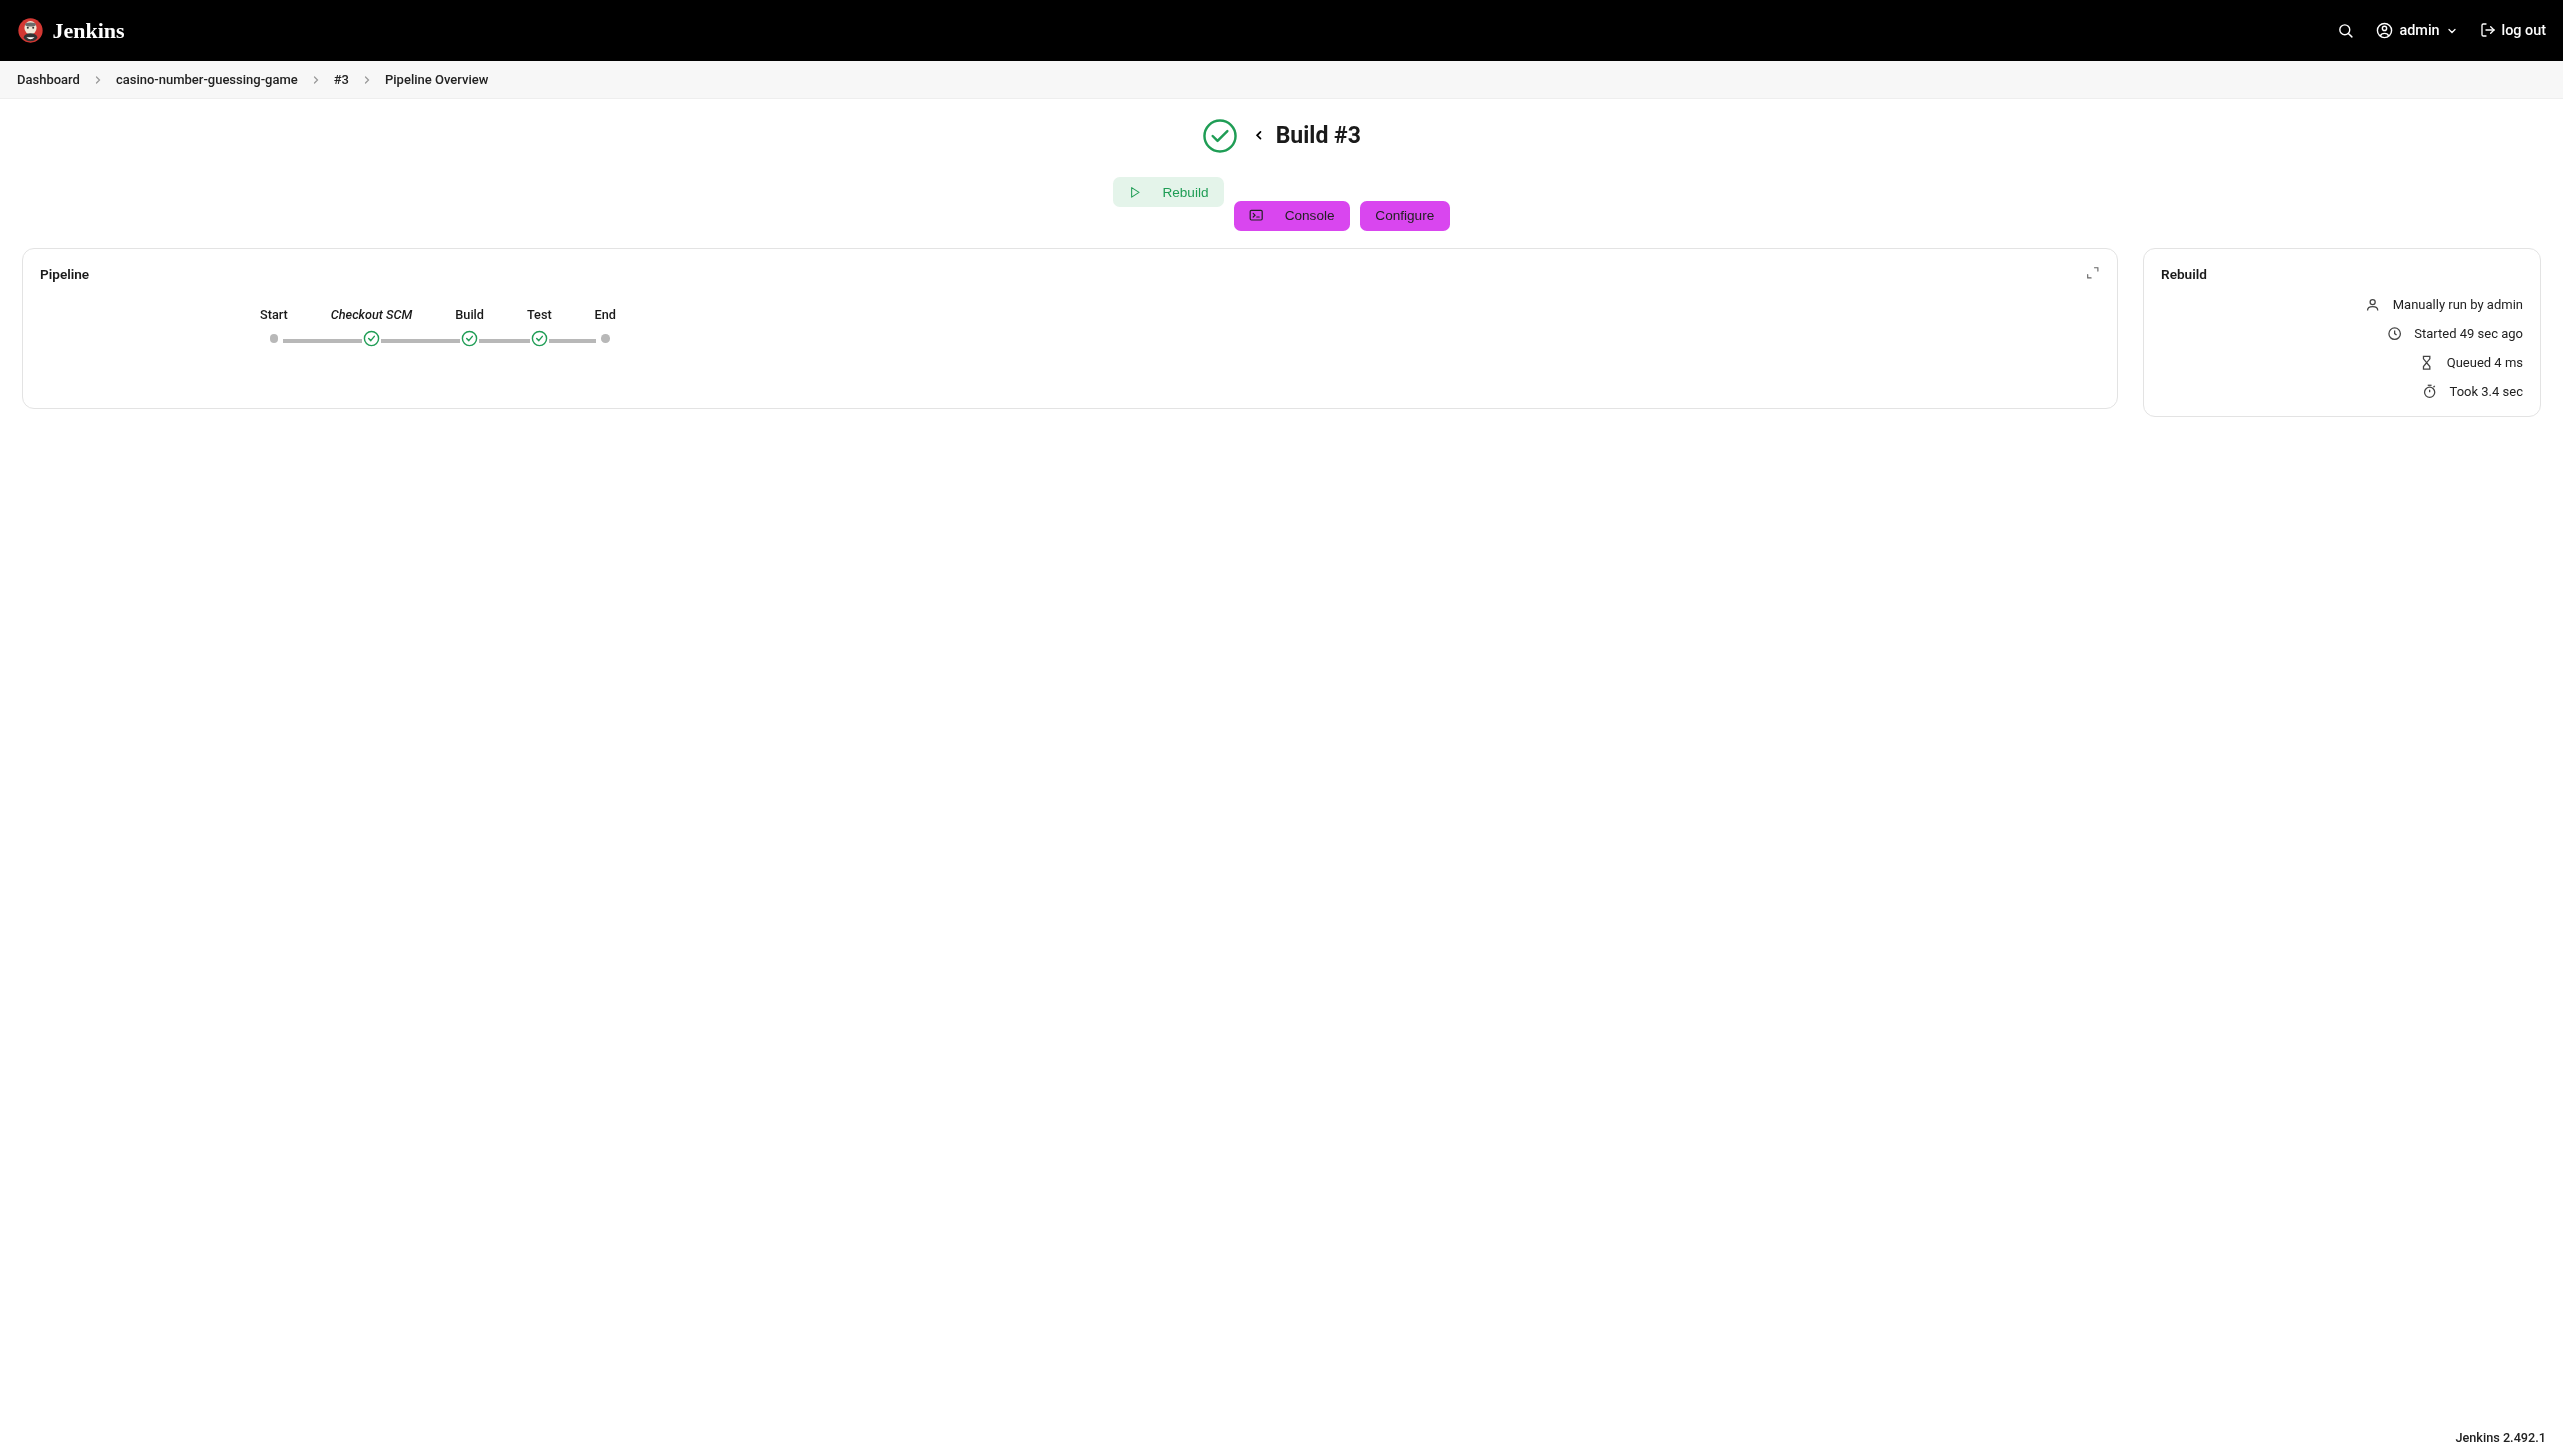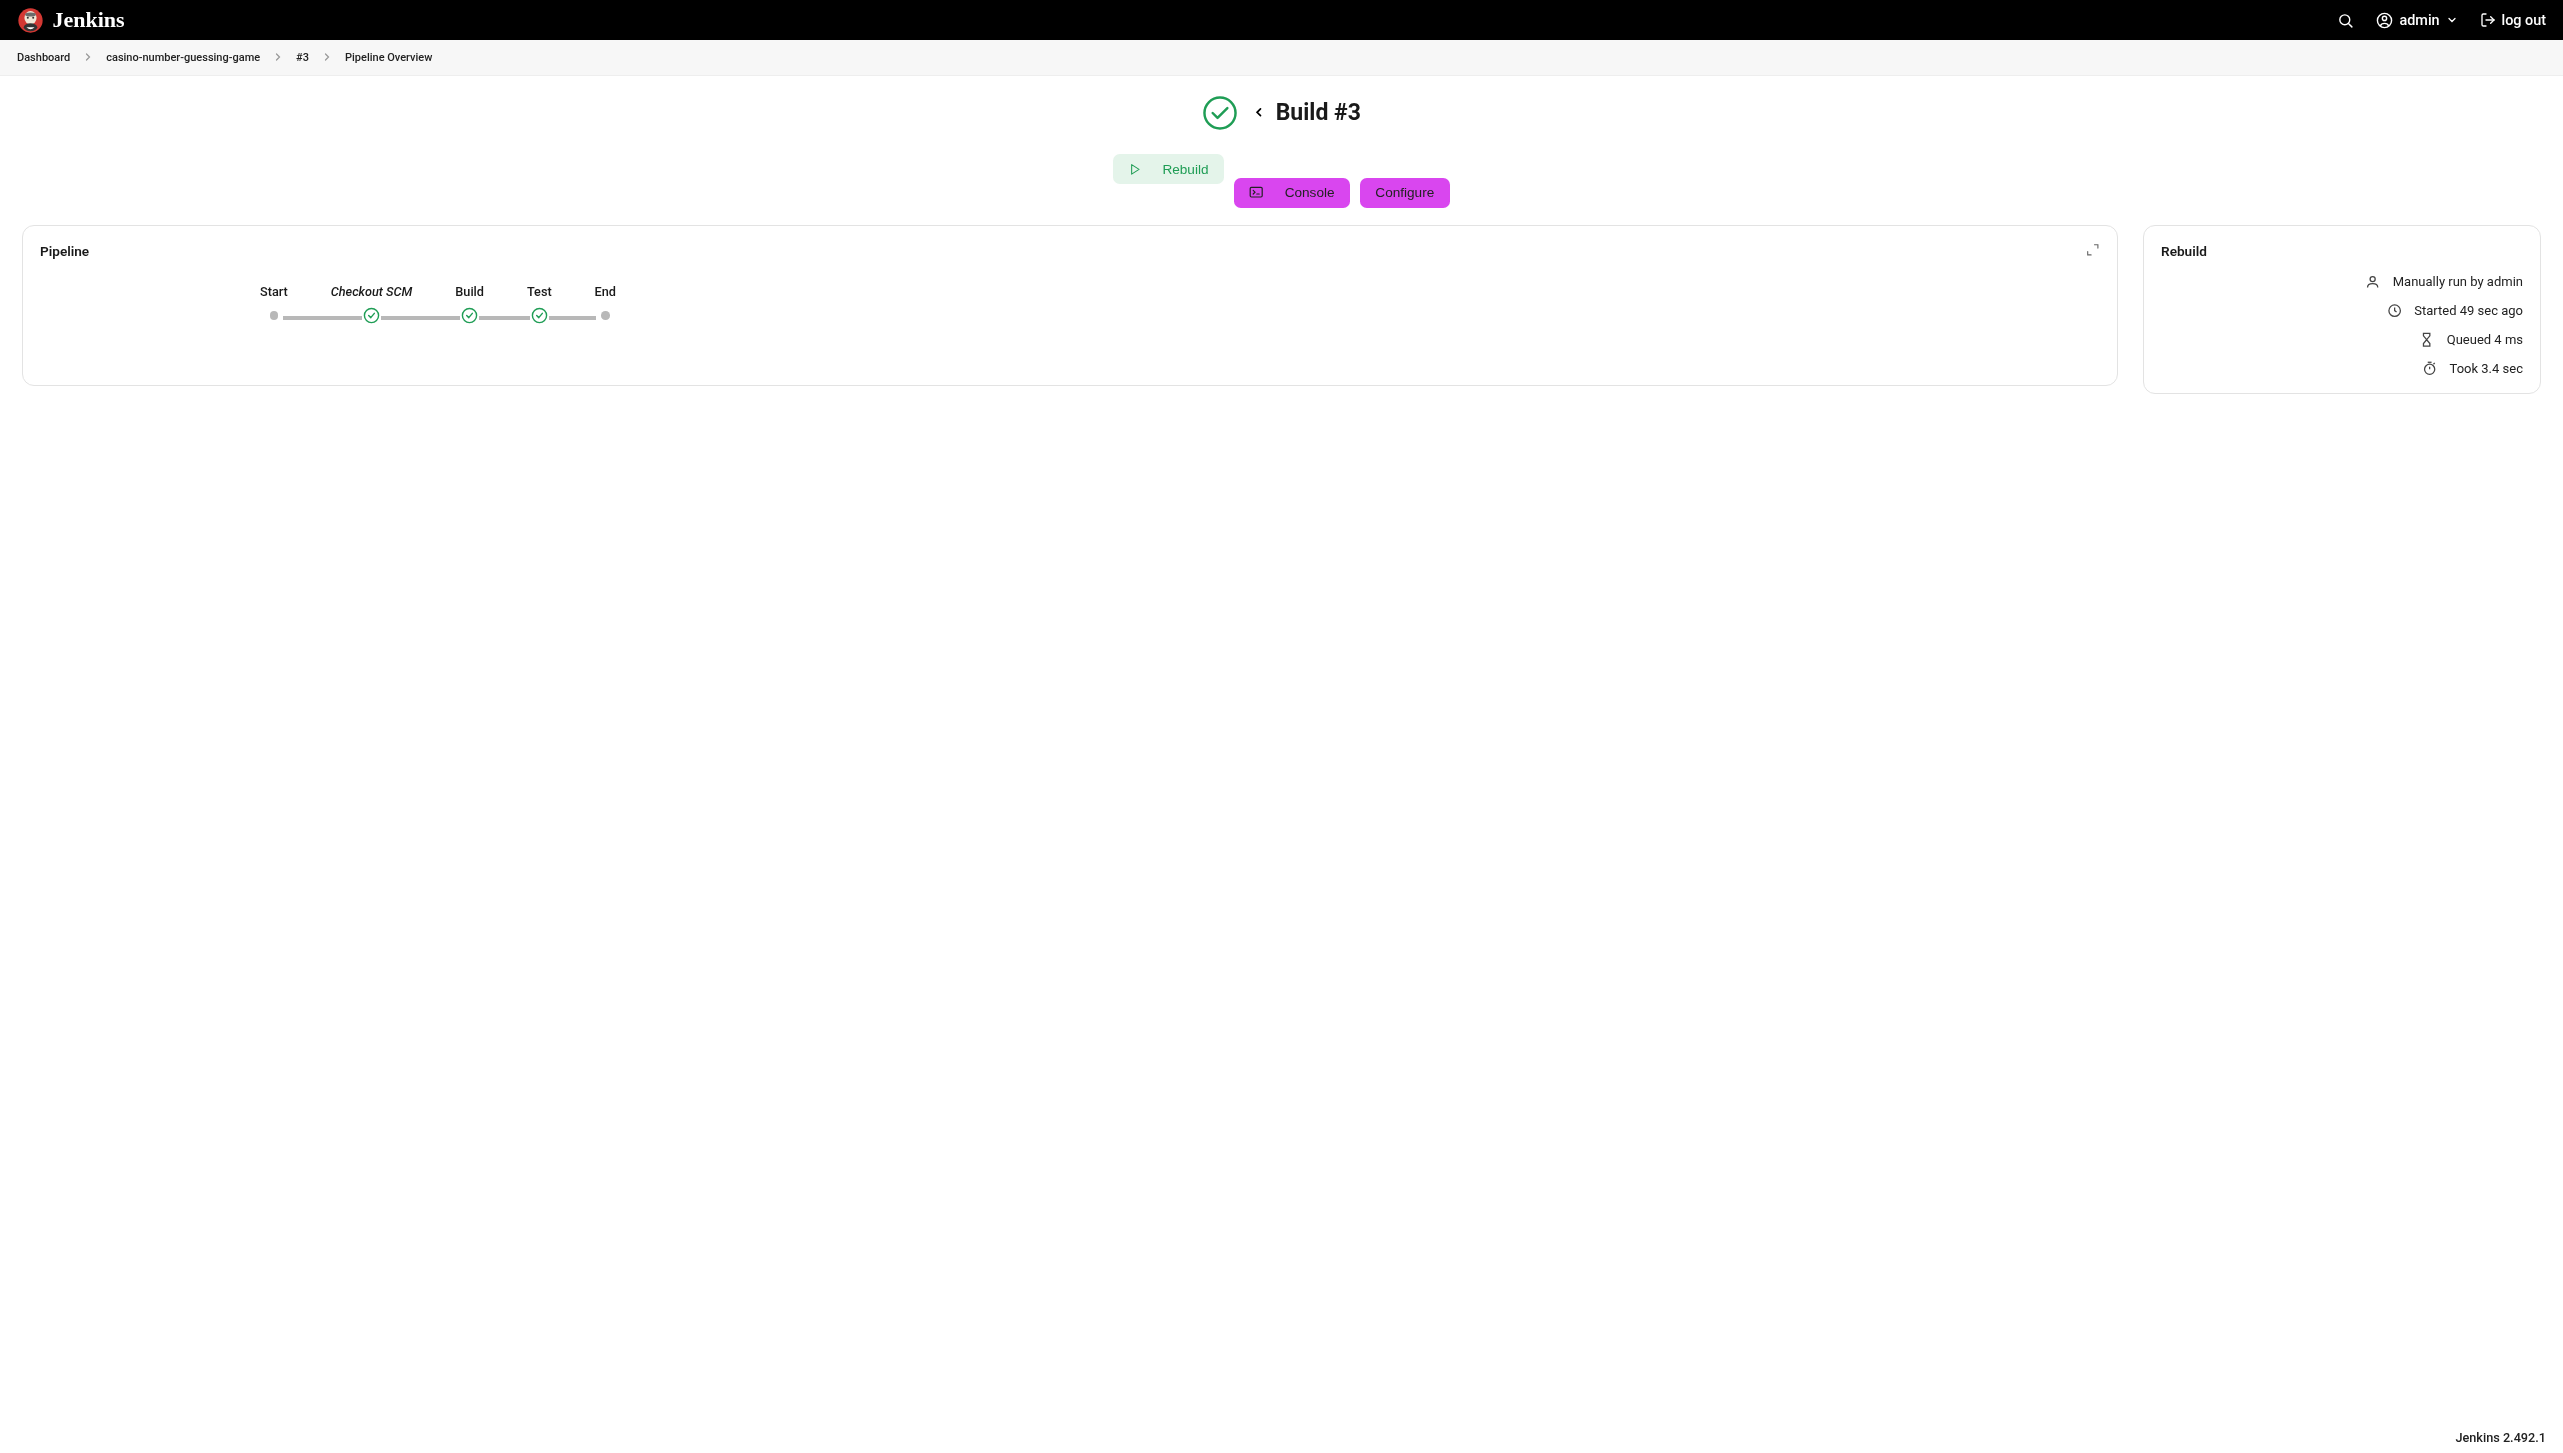--- a/index.html
+++ b/index.html
@@ -12,21 +12,21 @@
       background: #fff;
       color: #1a1a1a;
     }
     
     .header {
       background: #000;
       color: #fff;
       display: flex;
       align-items: center;
       justify-content: space-between;
-      height: 40px;
+      height: 61px;
       padding: 0 17px;
     }
     .logo-area {
       display: flex;
       align-items: center;
       gap: 8.5px;
     }
     .logo-mark {
       width: 27px;
       height: 27px;
@@ -56,23 +56,23 @@
       font-weight: 500;
     }
     
     .breadcrumb-bar {
       background: #f7f7f7;
       border-bottom: 0.8px solid #eee;
       padding: 11px 17px;
     }
     .breadcrumb {
       display: flex;
-      align-items: flex-start;
+      align-items: center;
       gap: 12px;
-      font-size: 11px;
+      font-size: 13px;
       font-weight: 500;
       color: #222;
     }
     .breadcrumb .sep {
       color: #888;
     }
     .breadcrumb a {
       color: #222;
       text-decoration: none;
     }

